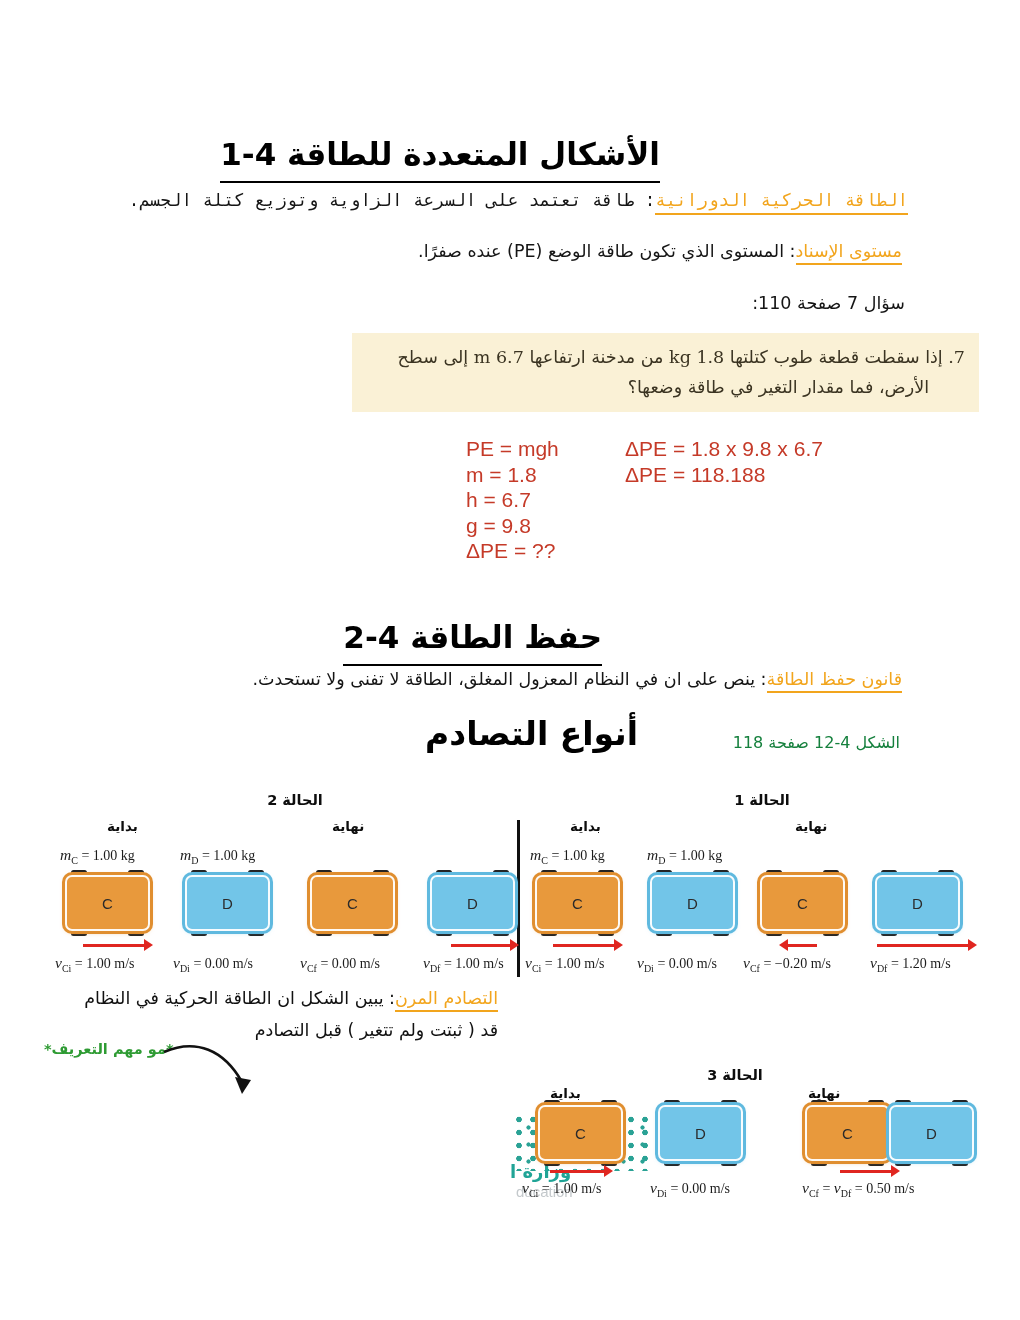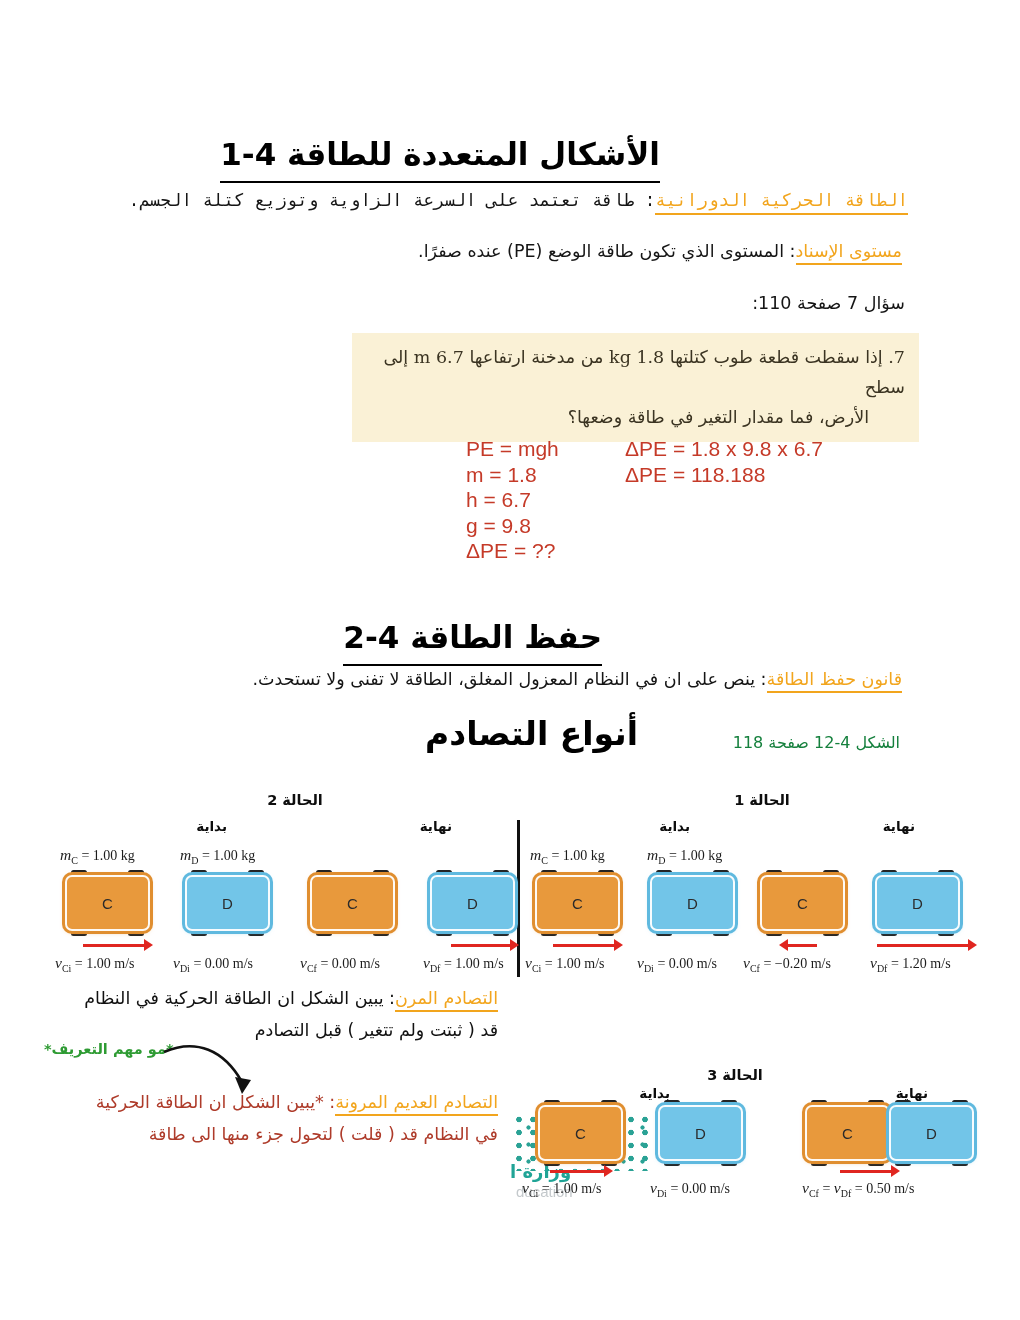--- a/index.html
+++ b/index.html
@@ -8,31 +8,31 @@
   
   .h-title{position:absolute;direction:rtl;font-weight:bold;color:#000;
            border-bottom:2.5px solid #000;padding-bottom:7px;font-size:31px;line-height:1.3;}
   .fig-title{position:absolute;direction:rtl;font-weight:bold;font-size:33px;color:#000;}
   .fig-cap{position:absolute;direction:rtl;font-size:16px;color:#15803d;text-align:right;}
   
   .para{position:absolute;direction:rtl;font-size:17.5px;line-height:30px;color:#151515;white-space:nowrap;}
   .para2{position:absolute;direction:rtl;font-size:17.5px;line-height:32px;text-align:right;}
   .term{color:#F2A51D;border-bottom:2px solid #F2A51D;padding-bottom:2px;}
   
-  .qbox{position:absolute;left:352px;top:333px;width:567px;background:#FAF1D6;
+  .qbox{position:absolute;left:352px;top:333px;width:627px;background:#FAF1D6;
         padding:9px 14px 10px 10px;box-sizing:border-box;direction:rtl;text-align:right;
         font-family:"DejaVu Serif","DejaVu Sans",serif;font-size:17.5px;line-height:30px;color:#3B3422;}
   .qind{display:inline-block;margin-right:36px;}
   
   .calc{position:absolute;direction:ltr;text-align:left;color:#C53A28;
         font-family:"Liberation Sans","DejaVu Sans",sans-serif;font-size:21px;line-height:25.5px;}
   
   .case{position:absolute;width:460px;}
   .ctitle{position:absolute;text-align:center;direction:rtl;font-weight:bold;font-size:14.5px;color:#0d0d0d;}
-  .phase{position:absolute;text-align:right;direction:rtl;font-weight:bold;font-size:13.5px;color:#0d0d0d;}
+  .phase{position:absolute;text-align:left;direction:rtl;font-weight:bold;font-size:13.5px;color:#0d0d0d;}
   .car{position:absolute;width:85px;height:56px;}
   .wheel{position:absolute;width:16px;height:11px;background:#232323;border-radius:2.5px;}
   .w1{top:-5px;left:6px}.w2{top:-5px;right:6px}.w3{bottom:-5px;left:6px}.w4{bottom:-5px;right:6px}
   .cbody{position:absolute;inset:0;border-radius:7px;border:2px solid rgba(255,255,255,.95);
          display:flex;align-items:center;justify-content:center;
          font-size:15px;color:#2b2b2b;font-family:"Liberation Sans",sans-serif;}
   .orange{background:#E8993C;box-shadow:0 0 0 3px #E08E2F,0 1px 5px rgba(224,142,47,.6);}
   .blue{background:#72C5E8;box-shadow:0 0 0 3px #5FB9DF,0 1px 5px rgba(95,185,223,.6);}
   .mlabel,.vlabel{position:absolute;direction:ltr;white-space:nowrap;color:#1c1c1c;
          font-family:"Liberation Serif","DejaVu Serif",serif;font-size:14px;}
@@ -217,24 +217,20 @@
     <span>قد ( ثبتت ولم تتغير ) قبل التصادم</span>
   </div>
 
   <div class="green-note">*مو مهم التعريف*</div>
 
   <svg class="curve-arrow" width="98" height="66">
     <path d="M6 16 C 38 2, 66 14, 84 46" stroke="#111" stroke-width="2.6" fill="none"></path>
     <polygon points="84,58 77,41 93,44" fill="#111"></polygon>
   </svg>
 
-  <div class="para2 note-dark" style="top:1086px;right:522px;width:440px;">
-    <span class="term">التصادم العديم المرونة</span><span>: *يبين الشكل ان الطاقة الحركية</span><br>
-    <span>في النظام قد ( قلت ) لتحول جزء منها الى طاقة</span>
-  </div>
 
   <div class="case" style="left:510px;top:1063px;height:150px;">
     <div class="ctitle" style="left:160px;top:4px;width:130px;">الحالة 3</div>
     <div class="phase" style="left:40px;top:22px;width:120px;">بداية</div>
     <div class="phase" style="left:298px;top:22px;width:120px;">نهاية</div>
 
     <div class="dots" style="left:2px;top:50px;width:142px;height:58px;"></div>
     <div class="wm1" style="left:0px;top:98px;">وزارة ا</div>
     <div class="wm2" style="left:6px;top:120px;">ducation</div>
 

